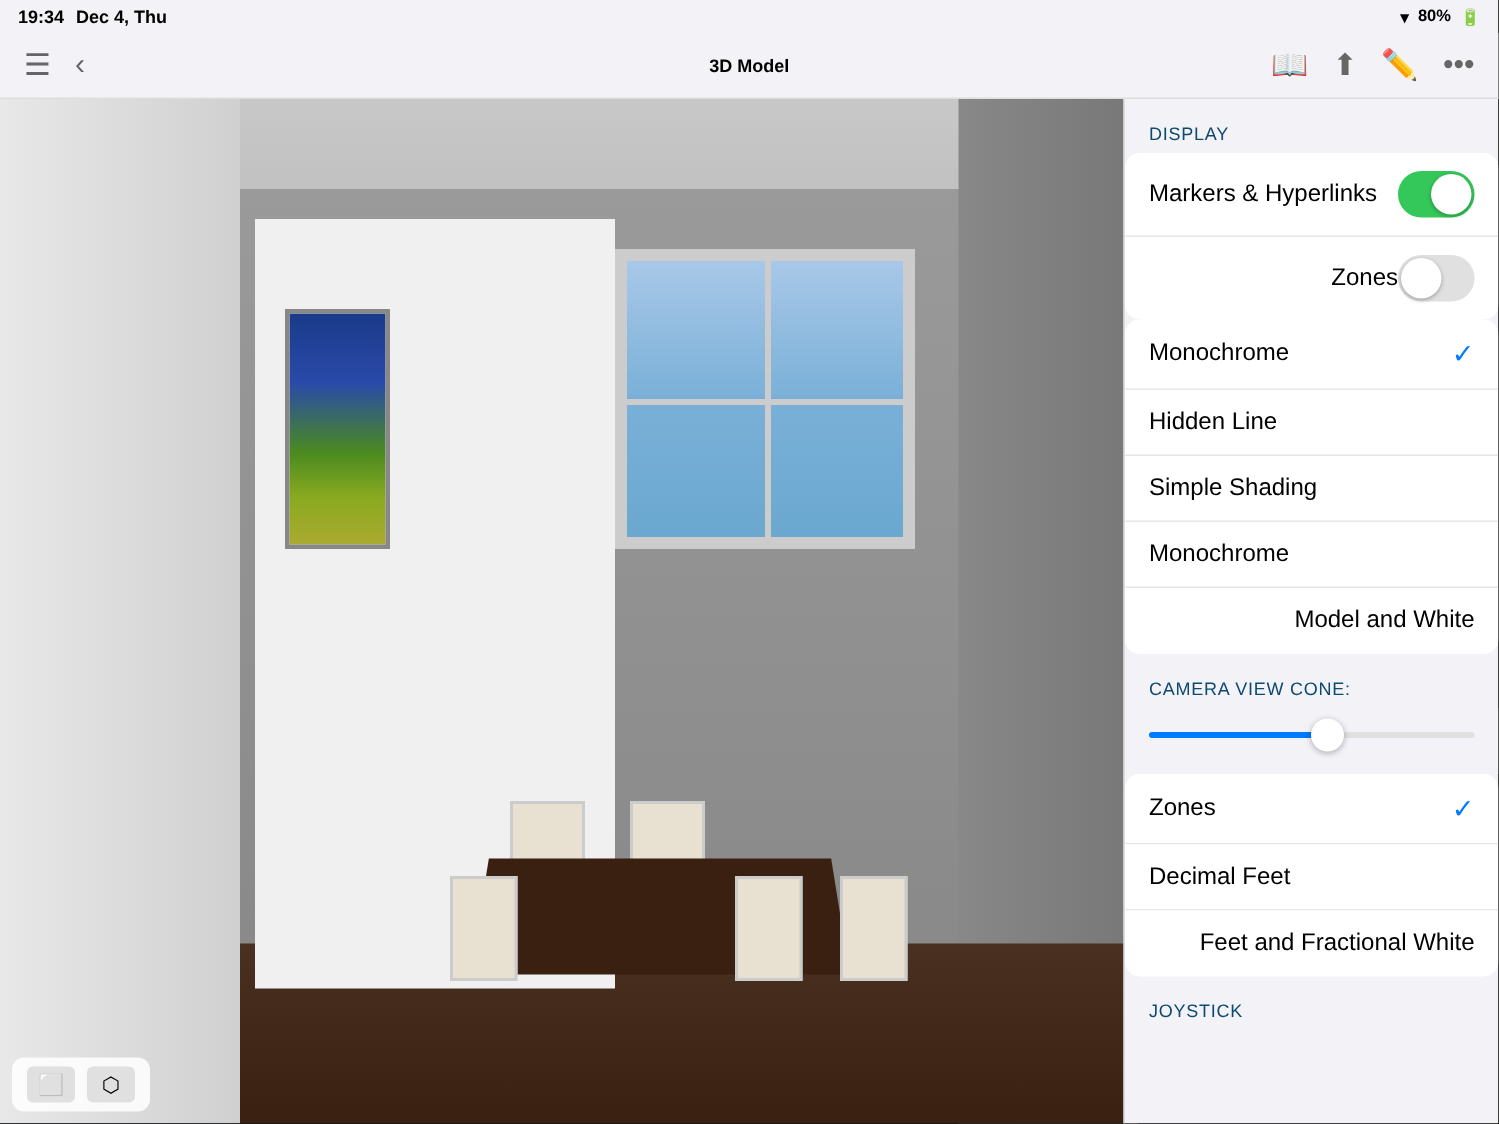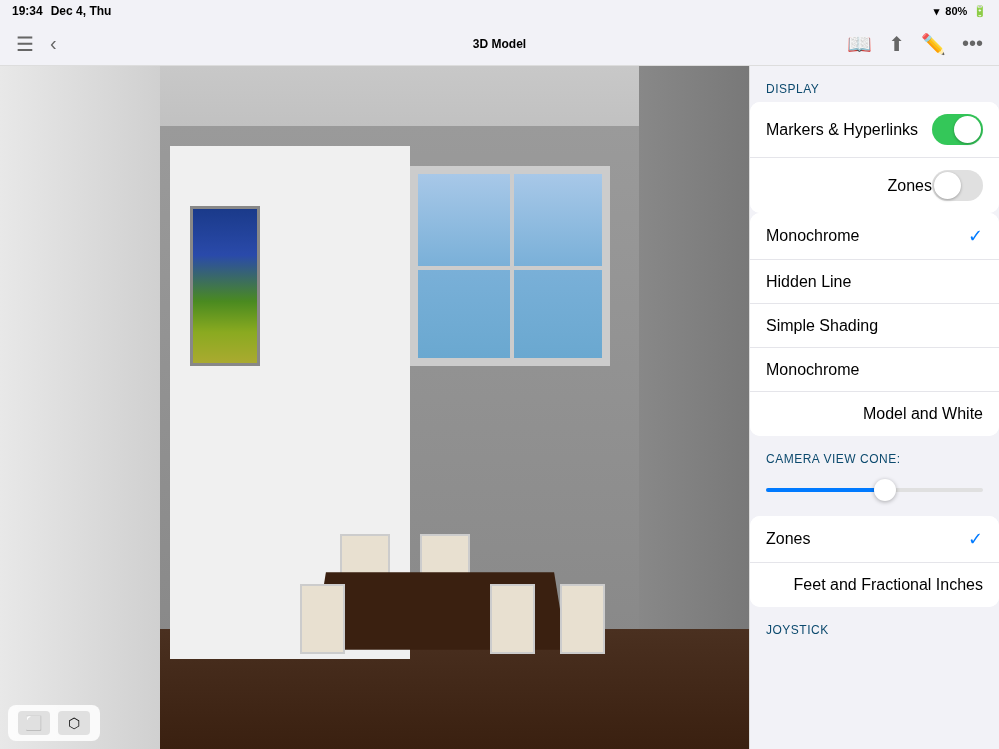--- a/index.html
+++ b/index.html
@@ -294,19 +294,22 @@
       <div class="slider-thumb"></div>
     </div>
   </div>
 
   <div class="settings-group">
     <div class="settings-row">
       <span class="settings-row-label">Zones</span>
       <span class="checkmark">✓</span>
     </div>
     <div class="settings-row">
-      <span class="settings-row-label">Feet and Fractional Inches</span>
+      <span class="settings-row-label">Decimal Feet</span>
+    </div>
+    <div class="settings-row">
+      <span class="settings-row-label">Feet and Fractional White</span>
     </div>
   </div>
 
   <div class="section-label">JOYSTICK</div>
 
 </div>
 
 </body></html>

